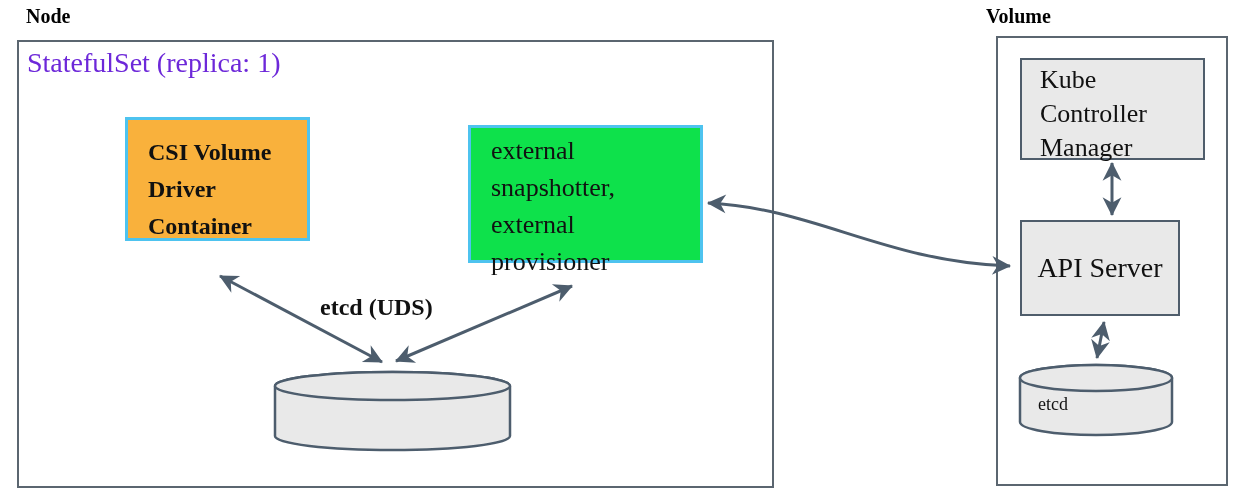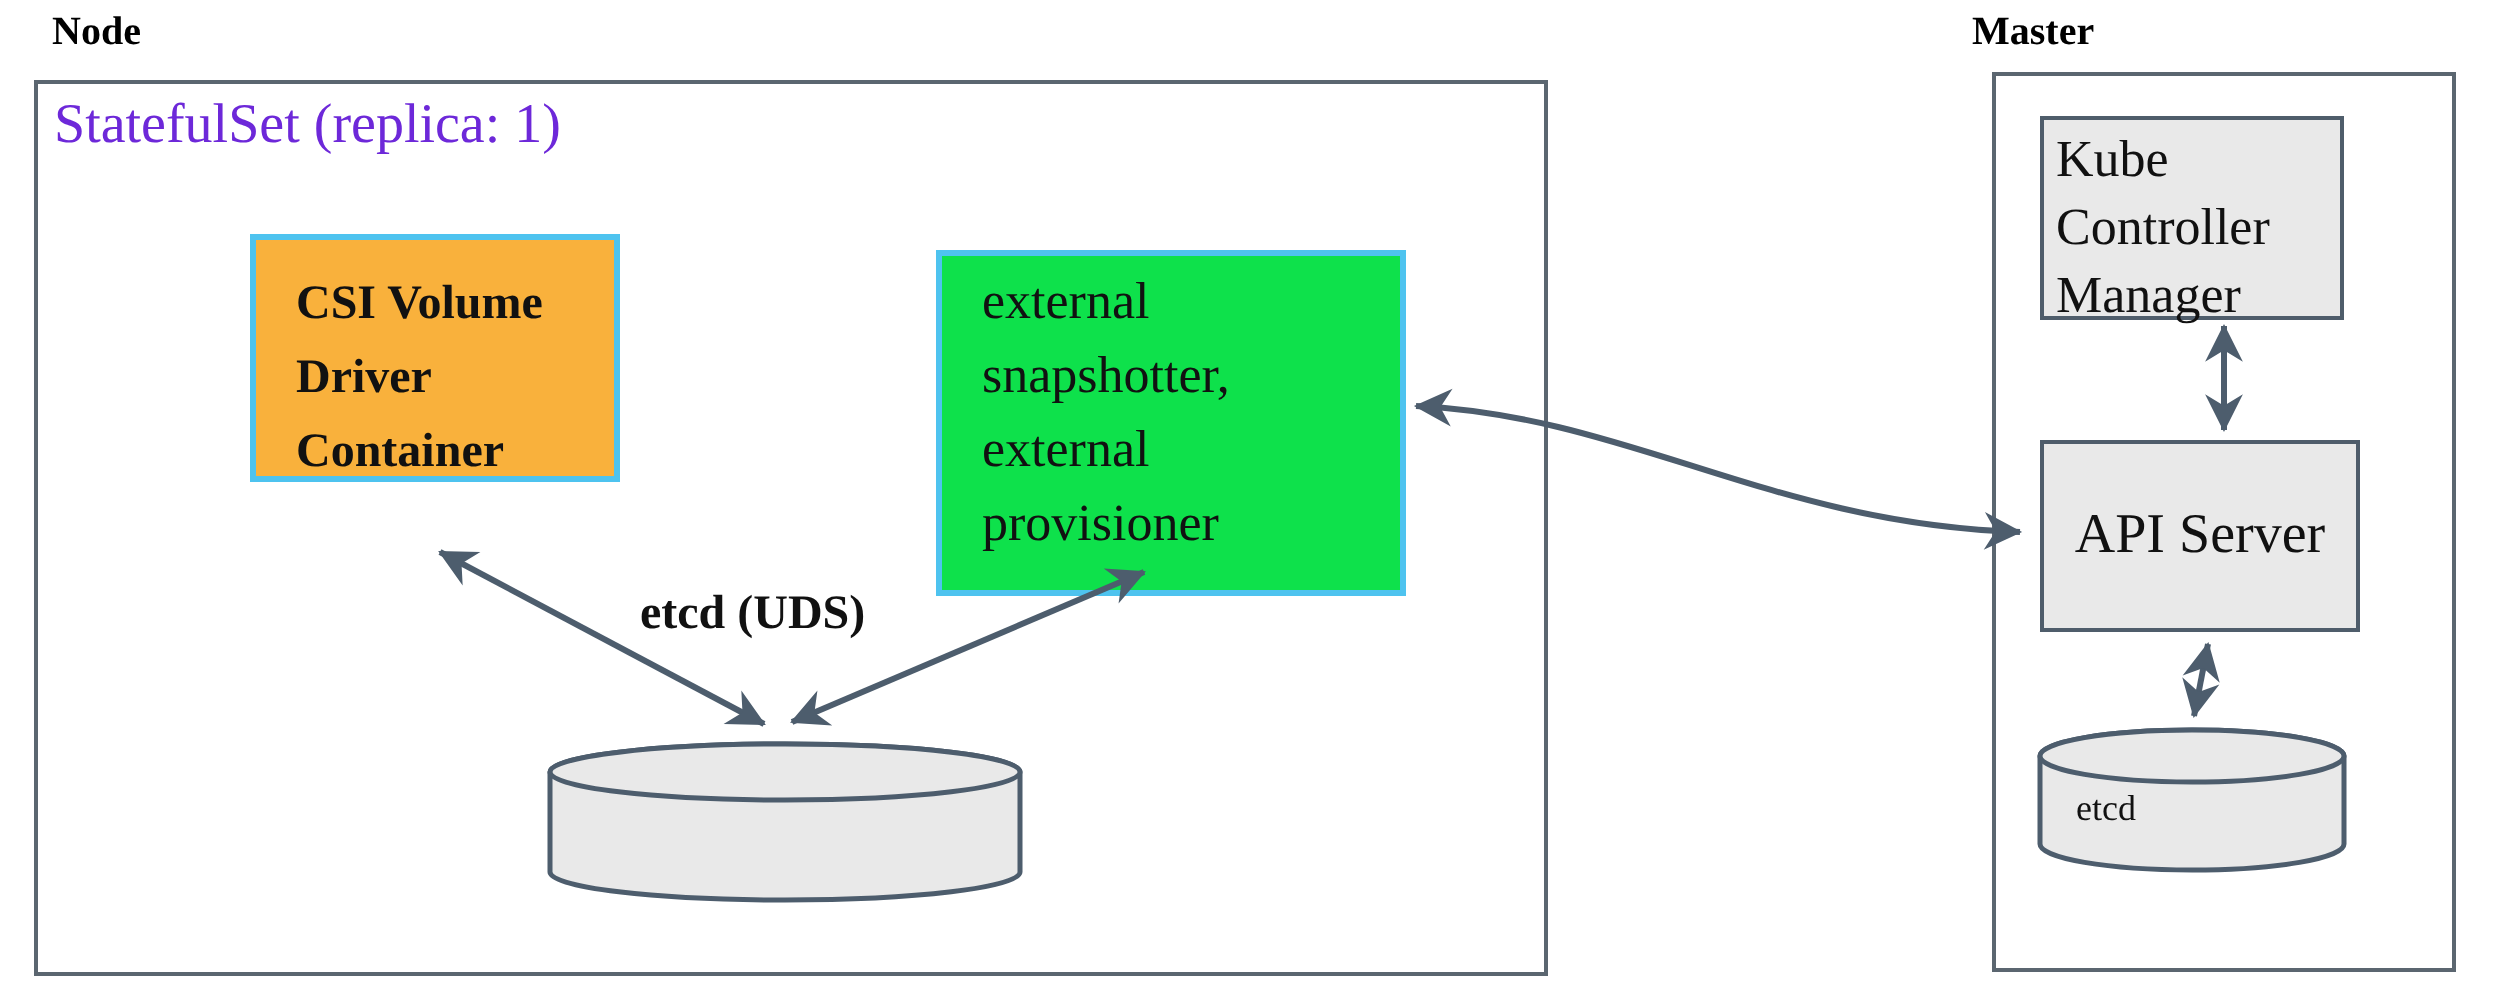--- a/index.html
+++ b/index.html
@@ -30,39 +30,39 @@
   .multiline { white-space: pre-line; }
   .csi-box {
     left: 125px; top: 117px; width: 185px; height: 124px;
     background: var(--csi-box-fill, #f9b13c);
     border: 3px solid var(--highlight-border, #4ec3ef);
     box-sizing: border-box;
     padding: 14px 0 0 20px;
     font-size: 24px; font-weight: 700; line-height: 37px;
   }
   .sidecar-box {
-    left: 468px; top: 125px; width: 235px; height: 173px;
+    left: 468px; top: 125px; width: 235px; height: 138px;
     background: var(--sidecar-box-fill, #0ee14b);
     border: 3px solid var(--highlight-border, #4ec3ef);
     box-sizing: border-box;
     padding: 4px 0 0 20px;
     font-size: 26px; font-weight: 400; line-height: 37px;
   }
   .grpc-label {
     left: 320px; top: 294px;
     font-size: 24px; font-weight: 700;
   }
   .component-box {
     background: var(--component-fill, #e9e9e9);
     border: 2px solid #4f5d6b;
     box-sizing: border-box;
   }
   .kcm-box {
-    left: 1020px; top: 58px; width: 152px; height: 102px;
-    padding: 3px 0 0 6px;
+    left: 1020px; top: 58px; width: 185px; height: 102px;
+    padding: 3px 0 0 18px;
     font-size: 26px; line-height: 34px;
   }
   .api-box {
     left: 1020px; top: 220px; width: 160px; height: 96px;
     display: flex; align-items: center; justify-content: center;
     font-size: 28px;
   }
   .emptydir-label {
     left: 275px; top: 405px; width: 235px;
     text-align: center;
@@ -92,21 +92,21 @@
 Driver
 Container</div>
 
   <div class="abs sidecar-box multiline">external
 snapshotter,
 external
 provisioner</div>
 
   <div class="abs grpc-label">etcd (UDS)</div>
 
-  <div class="abs group-label" style="left:986px; top:5px;">Master</div>
+  <div class="abs group-label" style="left:986px; top:5px;">Volume</div>
 
   <div class="abs big-box" style="left:996px; top:36px; width:232px; height:450px;"></div>
 
   <div class="abs component-box kcm-box multiline">Kube
 Controller
 Manager</div>
 
   <div class="abs component-box api-box">
       <span>API Server</span>
     </div>

